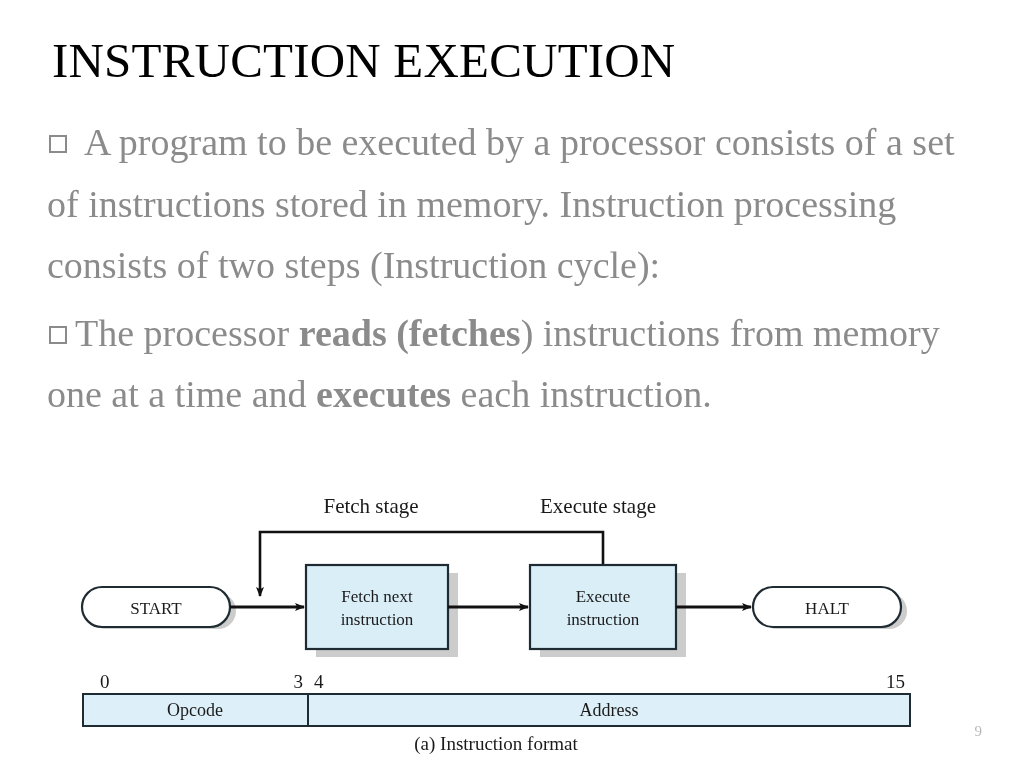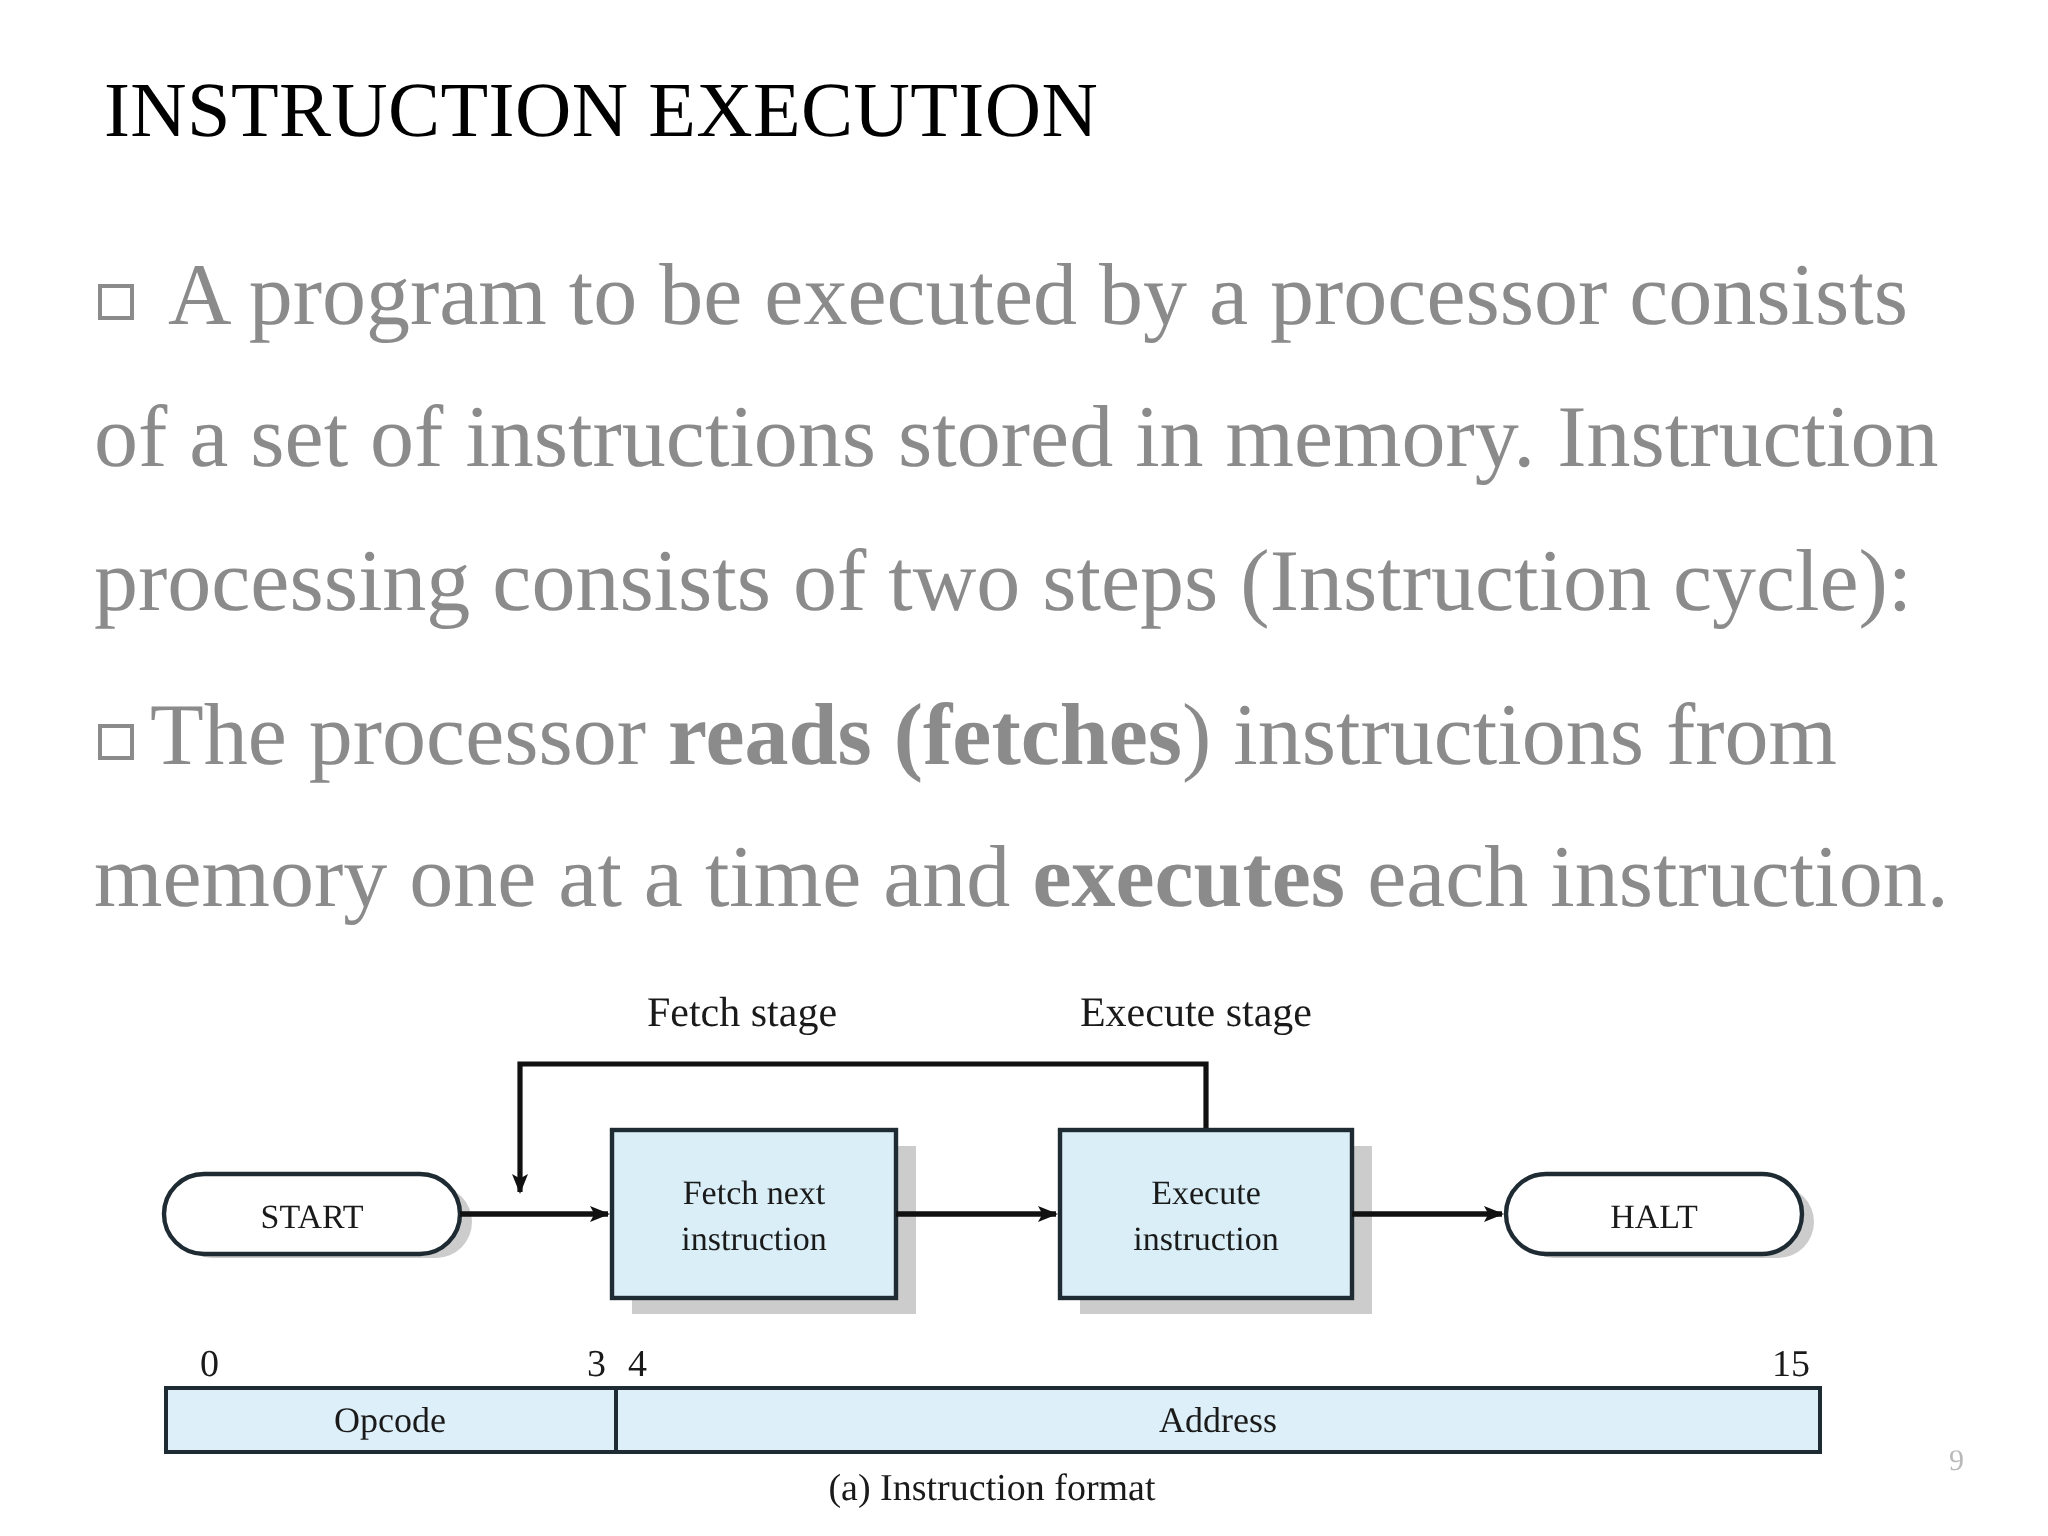--- a/index.html
+++ b/index.html
@@ -21,38 +21,38 @@
     inset: 0;
     background: #ffffff;
   }
 
   
   .slide-title {
     position: absolute;
     left: 52px;
     top: 35px;
     width: 920px;
-    font-size: 39px;
+    font-size: 49px;
     line-height: 1.06;
     color: #000000;
     font-family: "Liberation Serif", "DejaVu Serif", serif;
     letter-spacing: 0.2px;
     white-space: nowrap;
   }
 
   
   .body-block {
     position: absolute;
     left: 47px;
     top: 112px;
     width: 935px;
   }
   .bullet-para {
     color: #8b8b8b;
-    font-size: 44px;
+    font-size: 38px;
     line-height: 1.62;
     margin: 0 0 6px 0;
     text-indent: 0;
   }
   .bullet-para.second {
   }
   .bullet-glyph {
     display: inline-block;
     position: relative;
     width: 26px;

